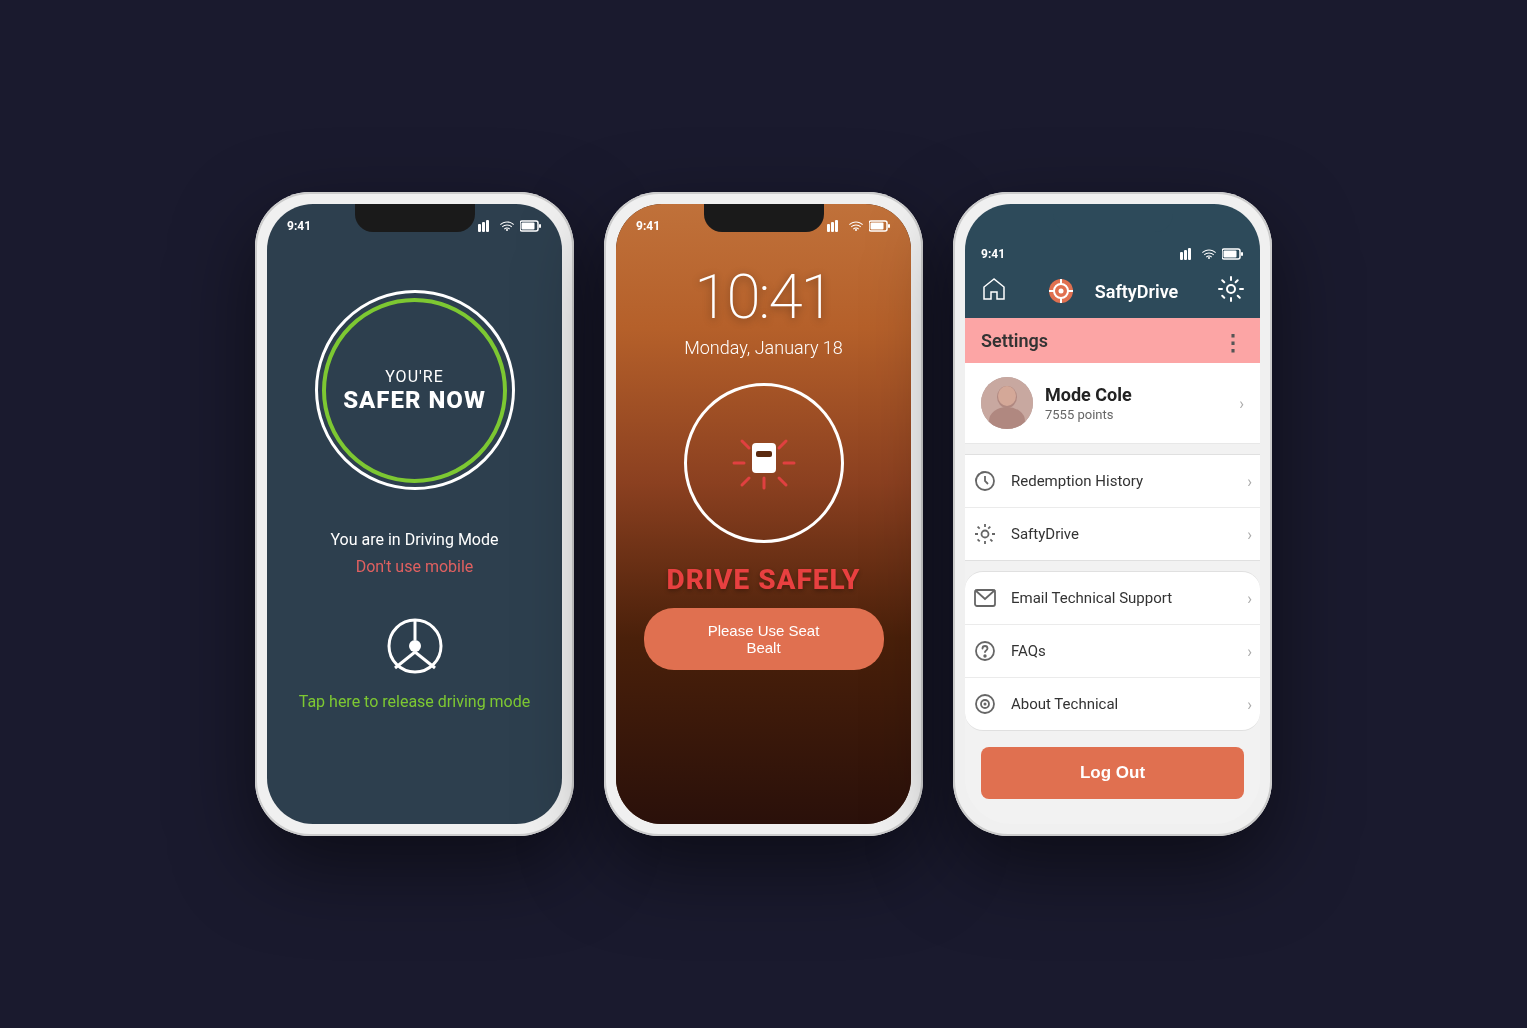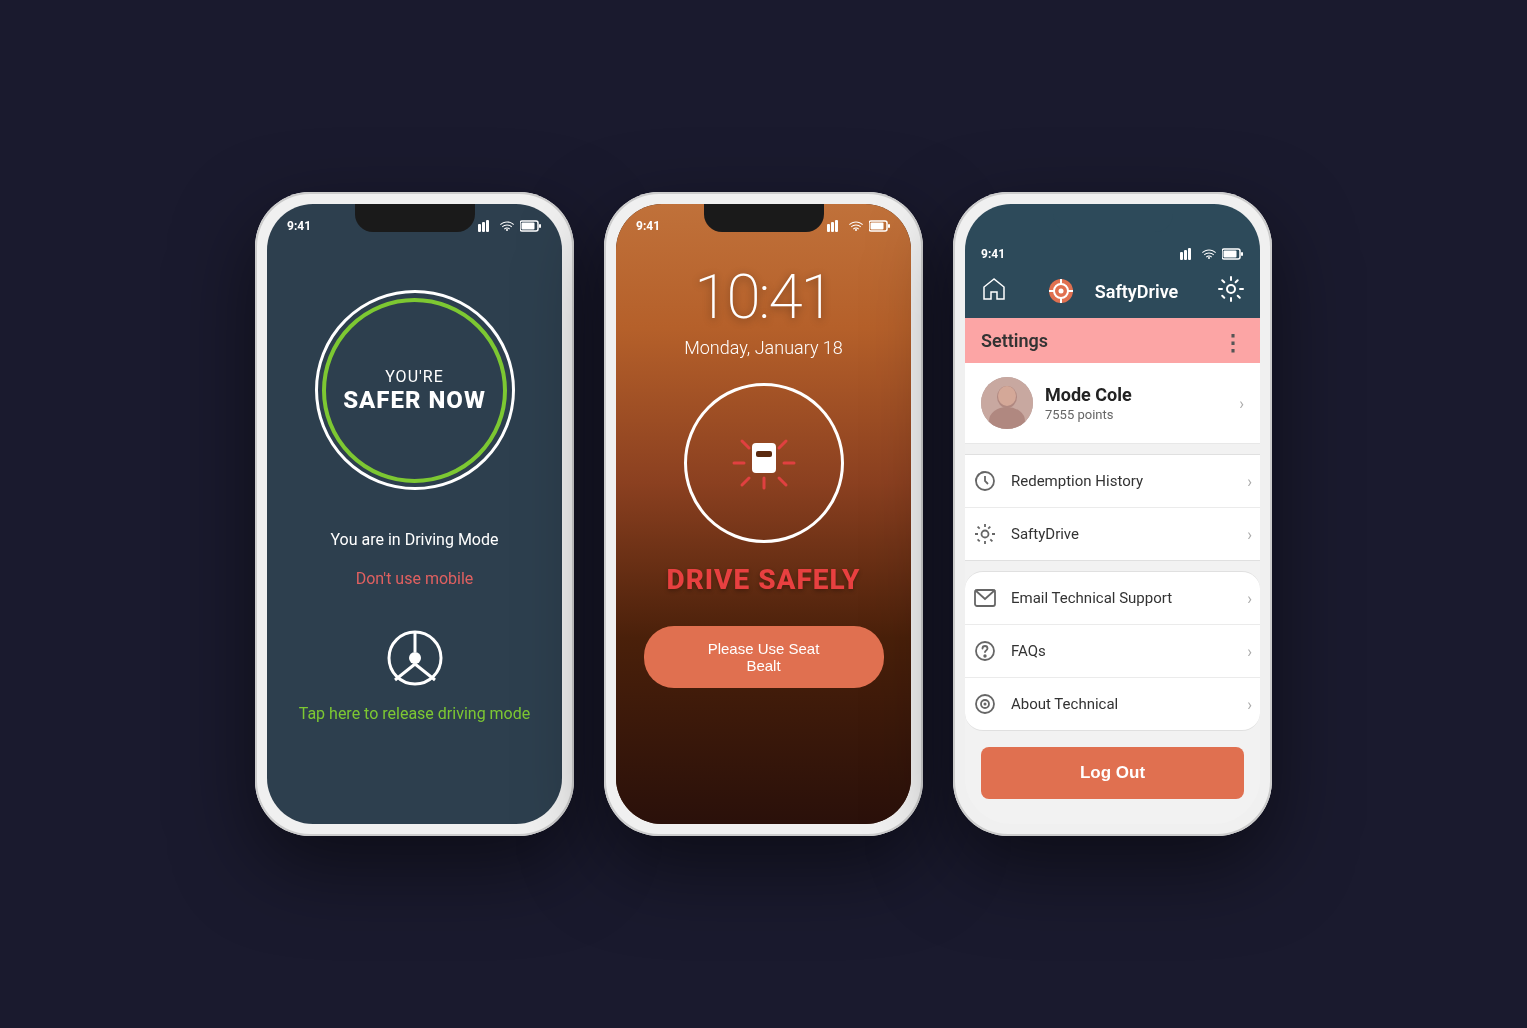--- a/index.html
+++ b/index.html
@@ -143,21 +143,21 @@
     .driving-mode-text {
       color: white;
       font-size: 16px;
       margin-top: 40px;
       text-align: center;
     }
 
     .dont-use-text {
       color: #e06060;
       font-size: 16px;
-      margin-top: 20px;
+      margin-top: 8px;
       text-align: center;
     }
 
     .steering-wheel-icon {
       margin-top: 40px;
       width: 60px;
       height: 60px;
     }
 
     .tap-release-text {
@@ -246,21 +246,21 @@
       font-size: 28px;
       font-weight: 800;
       margin-top: 20px;
       letter-spacing: 1px;
       text-shadow: 0 2px 4px rgba(0,0,0,0.3);
     }
 
     .seat-belt-btn {
       position: relative;
       z-index: 5;
-      margin-top: 30px;
+      margin-top: 12px;
       background: #e07050;
       color: white;
       border: none;
       border-radius: 30px;
       padding: 14px 50px;
       font-size: 15px;
       font-weight: 500;
       cursor: pointer;
       width: 240px;
       text-align: center;

